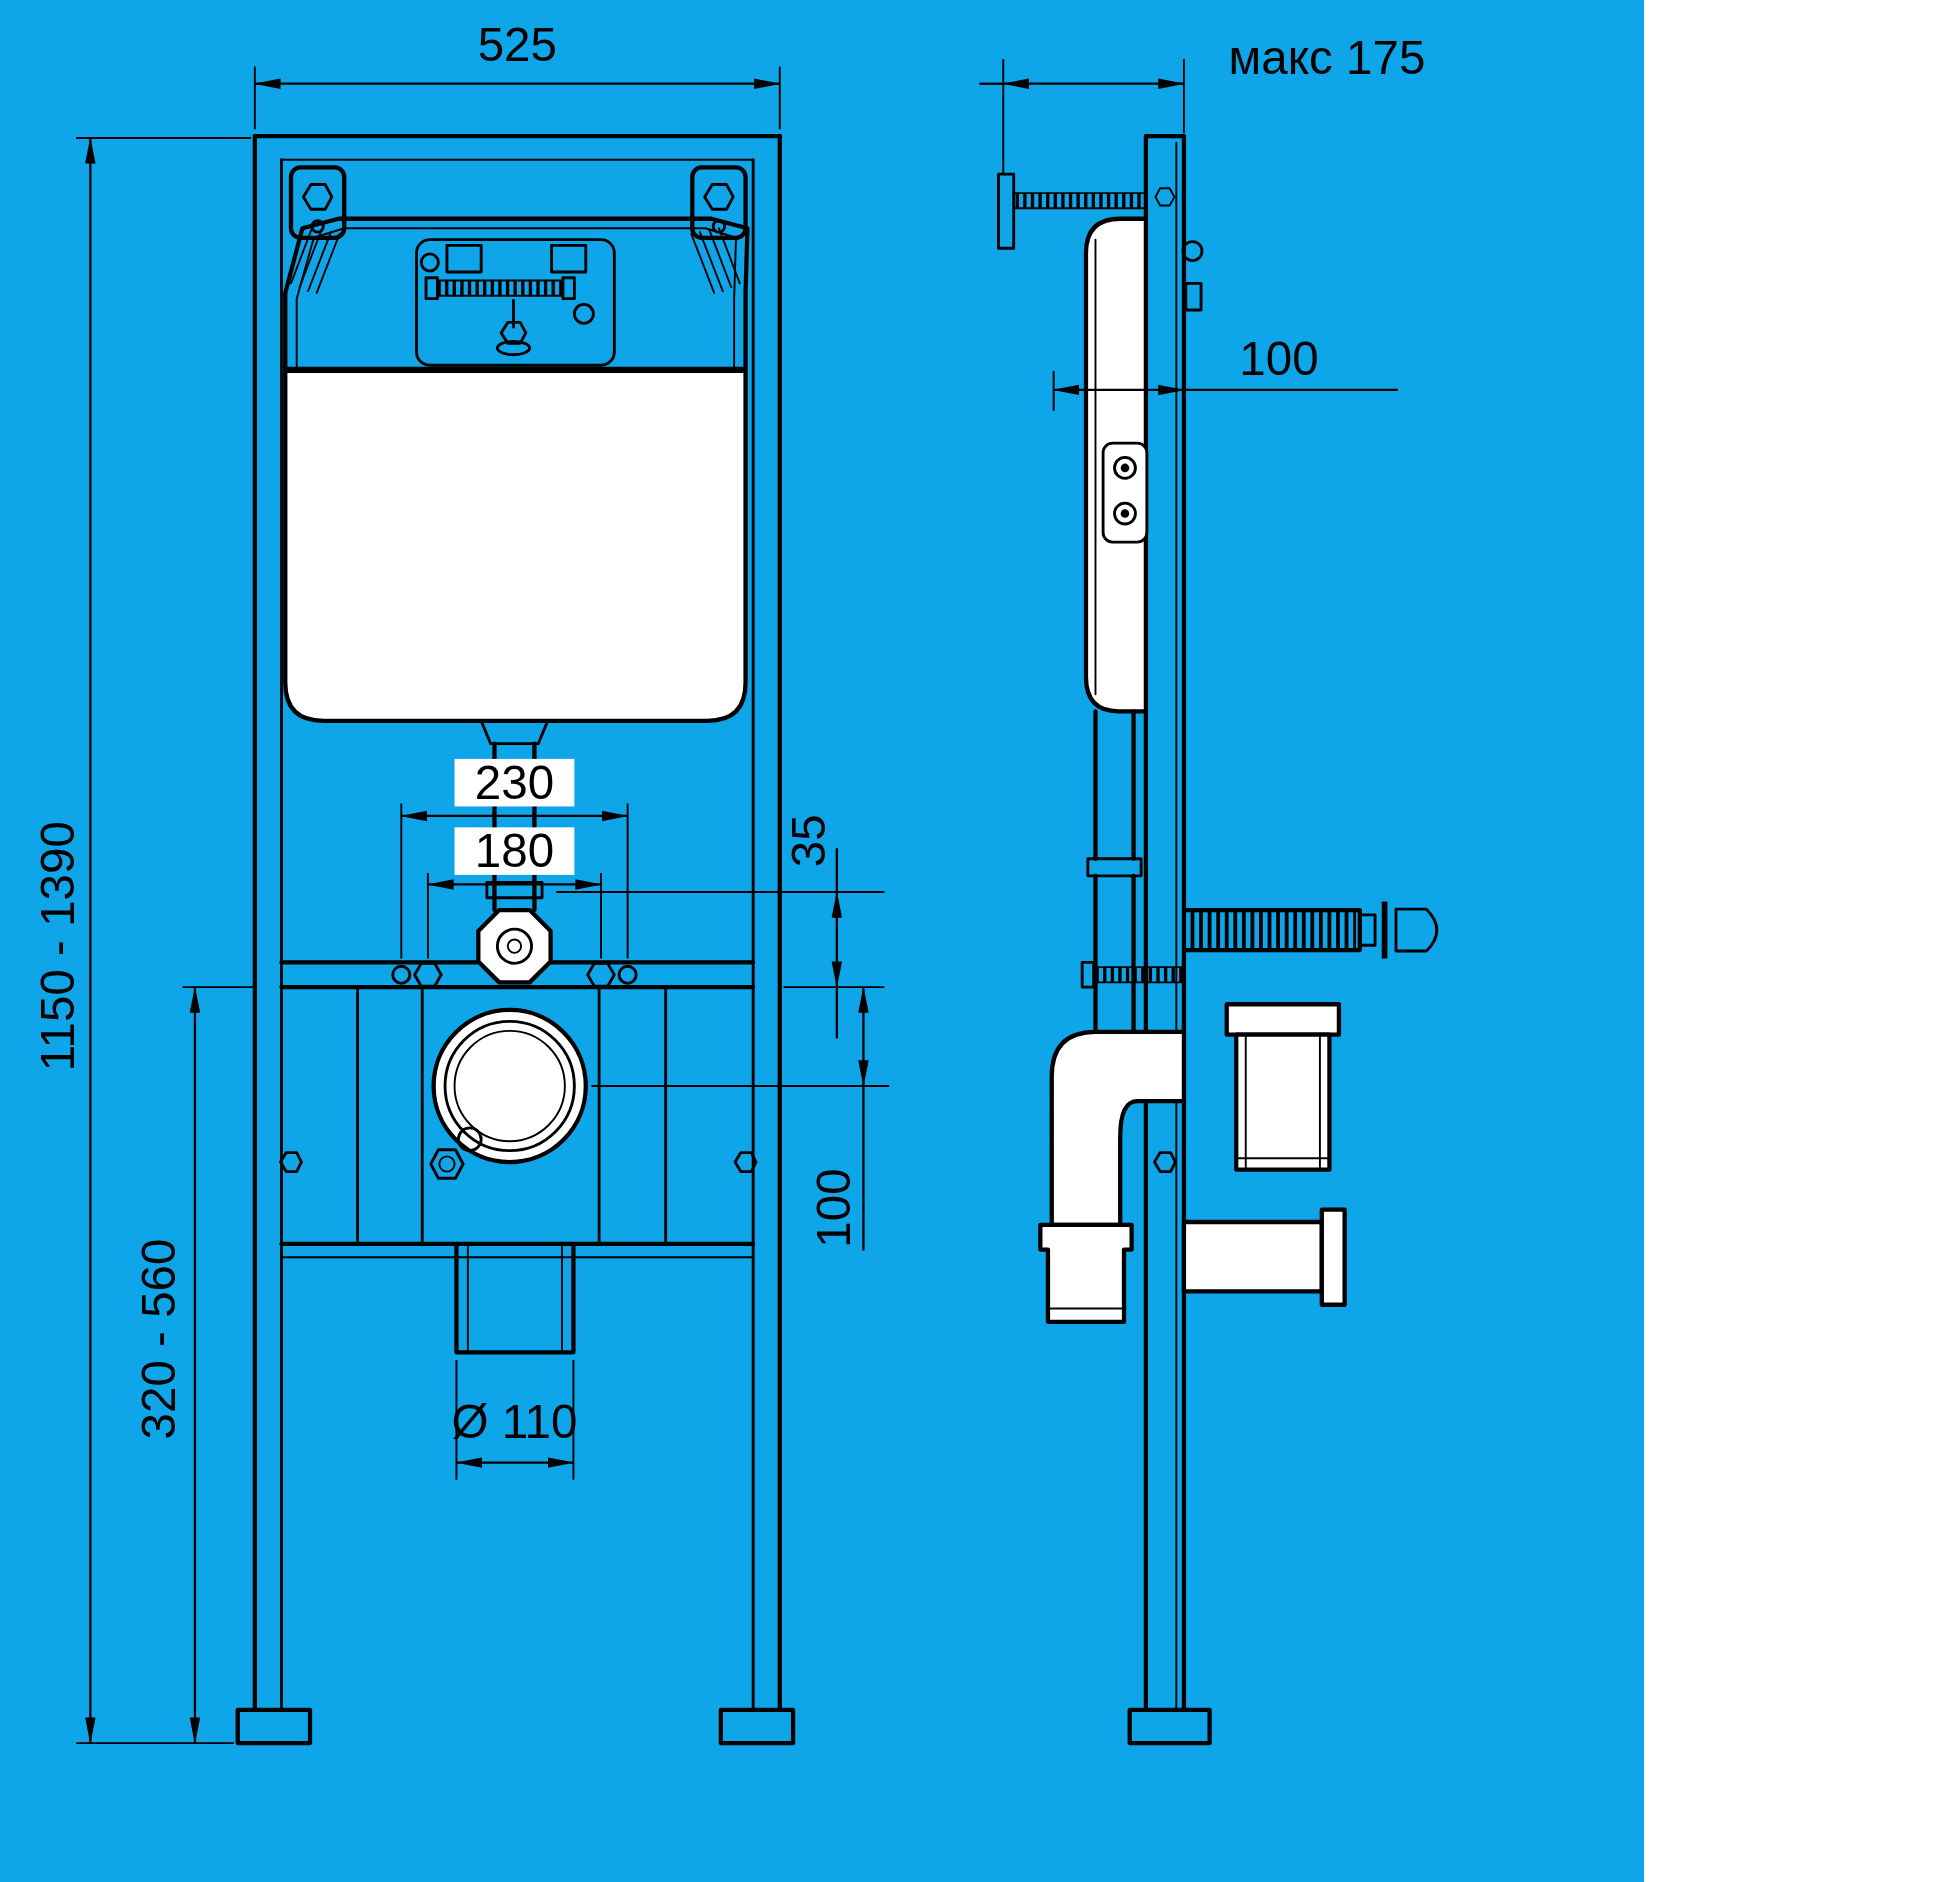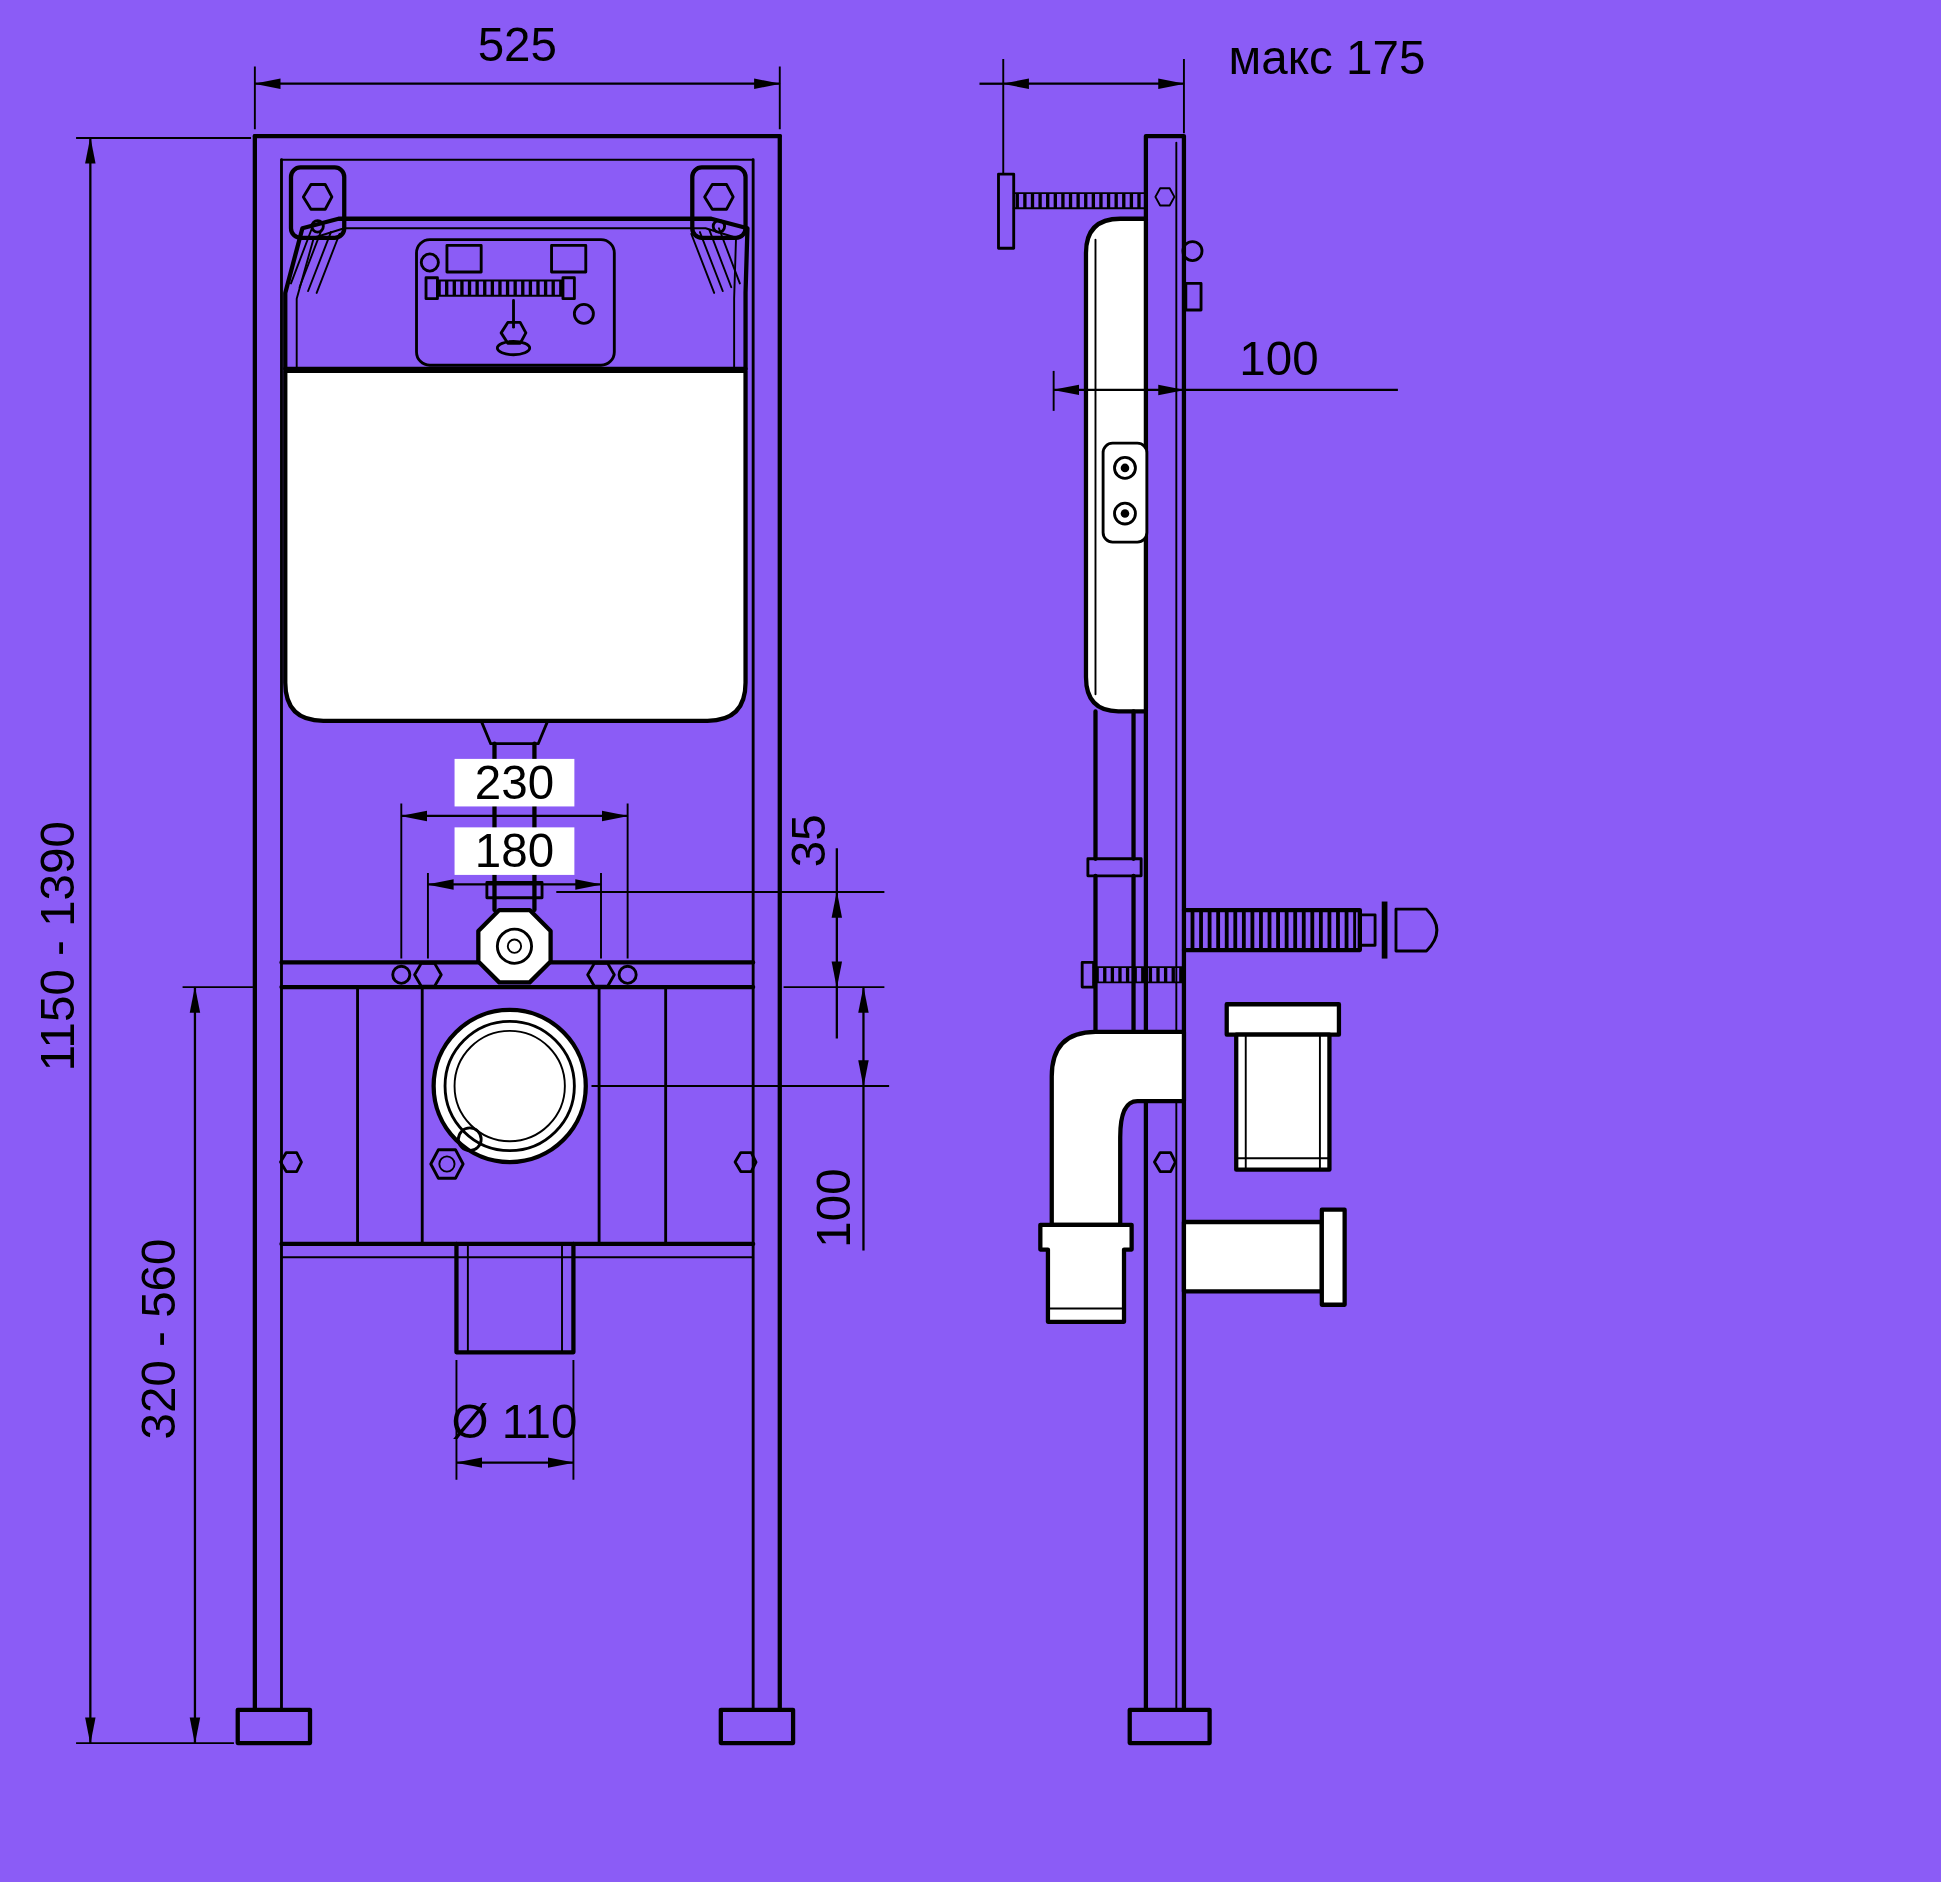--- a/index.html
+++ b/index.html
@@ -1,16 +1,16 @@
 <!DOCTYPE html>
 <html style="font-size:15px"><head>
 <meta charset="utf-8">
 <style>
   html,body{margin:0;padding:0;background:#fff}
-  .sheet{width:1941px;height:1882px;background:#8b5cf6;position:relative;overflow:hidden}
+  .sheet{width:1644px;height:1882px;background:#0ea5e9;position:relative;overflow:hidden}
   svg{display:block}
   .o{stroke:#000;fill:none;stroke-width:4.5;stroke-linecap:round;stroke-linejoin:round}
   .m{stroke:#000;fill:none;stroke-width:3;stroke-linecap:round;stroke-linejoin:round}
   .t{stroke:#000;fill:none;stroke-width:2;stroke-linecap:round;stroke-linejoin:round}
   .x{stroke:#000;fill:none;stroke-width:2}
   .d{stroke:#000;fill:none;stroke-width:2.4}
   .wf{fill:#fff}
   .fillb{fill:#000;stroke:none}
   .hatch16{stroke:#000;stroke-width:16;stroke-dasharray:3.5 4.5;fill:none}
   .hatch38{stroke:#000;stroke-width:38;stroke-dasharray:4 5;fill:none}

